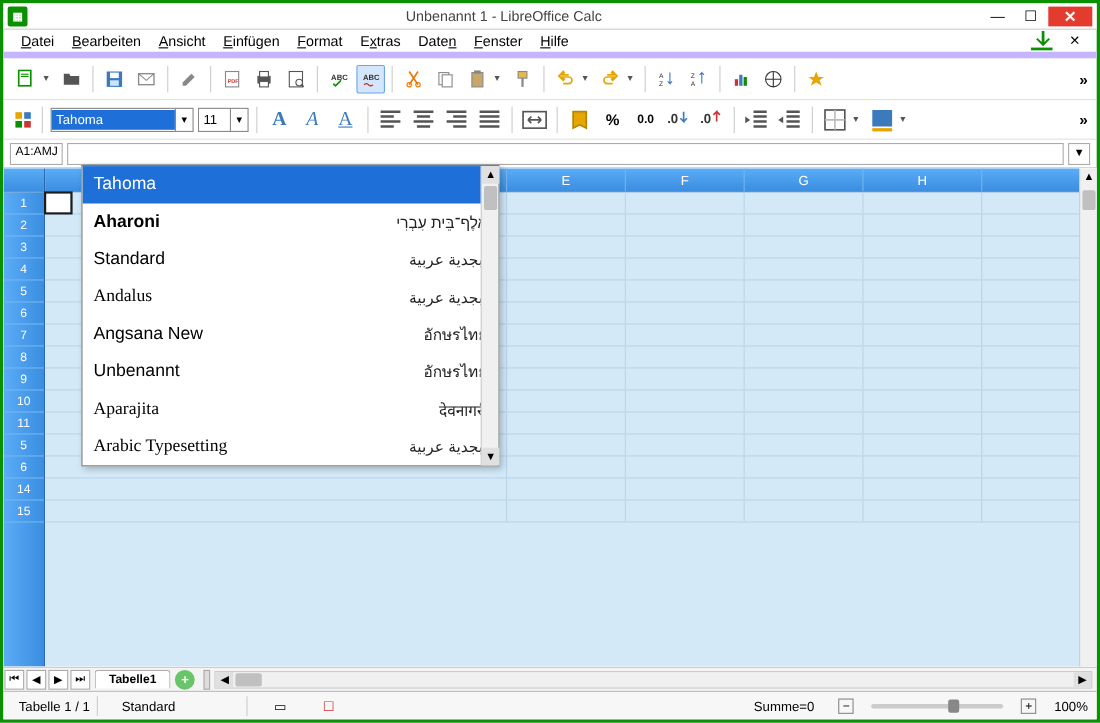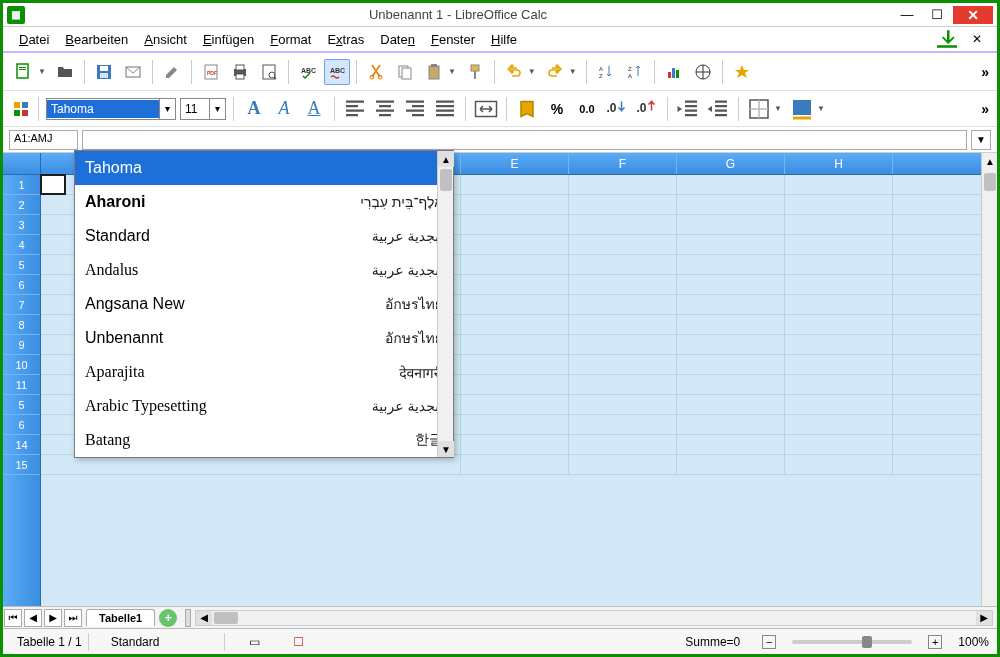--- a/index.html
+++ b/index.html
@@ -5,21 +5,21 @@
   * { box-sizing: border-box; margin: 0; padding: 0; }
   html, body { width: 1000px; height: 657px; font-family: Tahoma, sans-serif; font-size: 12px; overflow: hidden; }
   body { border: 3px solid #0a9000; background: #fff; display: flex; flex-direction: column; }
 
   .titlebar { height: 24px; background: #fff; display: flex; align-items: center; padding: 0 4px; border-bottom: 1px solid #ccc; }
   .titlebar .app-icon { width: 18px; height: 18px; background:#0a9000; border-radius:2px; display:flex; align-items:center; justify-content:center; color:#fff; font-size:10px; font-weight:bold; }
   .titlebar .title { flex: 1; text-align: center; color: #444; font-size: 13px; }
   .titlebar .wbtn { width: 28px; height: 18px; display:flex; align-items:center; justify-content:center; margin-left:2px; cursor:pointer; font-size:13px; }
   .titlebar .close { background:#e33b2e; color:#fff; width:40px; font-size:14px; font-weight:bold; }
 
-  .menubar { height: 26px; display:flex; align-items:center; padding: 0 10px; gap:4px; border-bottom:2px solid #c4b5fd; }
+  .menubar { height: 26px; display:flex; align-items:center; padding: 0 10px; gap:4px; border-bottom:6px solid #c4b5fd; }
   .menubar .mitem { padding: 2px 6px; cursor:pointer; font-size:13px; }
   .menubar .mitem u { text-decoration: underline; }
   .menubar .spacer { flex:1; }
   .menubar .ricon { width:20px; height:20px; display:flex; align-items:center; justify-content:center; margin-left:6px; cursor:pointer; }
 
   .toolbar { height: 38px; display:flex; align-items:center; padding: 0 8px; gap:3px; border-bottom:1px solid #e0e0e0; }
   .tbtn { width:26px; height:26px; display:flex; align-items:center; justify-content:center; cursor:pointer; border:1px solid transparent; border-radius:2px; color:#555; }
   .tbtn svg { width:18px; height:18px; }
   .tsep { width:1px; height:24px; background:#ccc; margin:0 3px; }
   .tbtn.selected { background:#d3e6fb; border-color:#6aa3e8; }
@@ -31,21 +31,21 @@
   .fontbox { width:130px; height:22px; border:1px solid #888; display:flex; align-items:center; background:#fff; }
   .fontbox input { border:none; width:100%; padding:2px 4px; background:#1e6fd8; color:#fff; font-size:12px; outline:none; }
   .fontbox .dd { width:18px; height:100%; border-left:1px solid #888; display:flex; align-items:center; justify-content:center; cursor:pointer; font-size:10px; }
   .sizebox { width:46px; height:22px; border:1px solid #888; display:flex; align-items:center; background:#fff; }
   .sizebox input { border:none; width:28px; padding:2px 4px; font-size:12px; outline:none; text-align:left; }
   .sizebox .dd { width:18px; height:100%; border-left:1px solid #888; display:flex; align-items:center; justify-content:center; cursor:pointer; font-size:10px; }
   .fmt-btn { width:26px; height:26px; display:flex; align-items:center; justify-content:center; cursor:pointer; border:1px solid transparent; border-radius:2px; font-size:14px; }
   .fmtbar .more { margin-left:auto; font-weight:bold; font-size:14px; cursor:pointer; }
 
   .refbar { height: 26px; display:flex; align-items:center; padding: 0 6px; border-bottom:1px solid #ccc; gap:4px; }
-  .refbar .nameb { width:69px; height:20px; border:1px solid #aaa; padding:1px 4px; font-size:11px; background:#fff; }
+  .refbar .nameb { width:48px; height:20px; border:1px solid #aaa; padding:1px 4px; font-size:11px; background:#fff; }
   .refbar .fxspace { flex:1; height:20px; border:1px solid #aaa; background:#fff; }
   .refbar .btnr { width:20px; height:20px; border:1px solid #aaa; display:flex; align-items:center; justify-content:center; cursor:pointer; font-size:10px; }
 
   .sheet-area { flex:1; position:relative; display:flex; overflow:hidden; background:#fff; }
   .sheet { flex:1; position:relative; }
   .col-headers { position:absolute; top:0; left:38px; right:16px; height:22px; display:flex; background:linear-gradient(#5badf7,#3a8de0); color:#fff; font-size:12px; border-bottom:1px solid #2a6bb0; }
   .col-headers .ch { flex:0 0 108px; border-right:1px solid #76b5ee; display:flex; align-items:center; justify-content:center; cursor:pointer; }
   .row-headers { position:absolute; top:22px; left:0; width:38px; bottom:0; background:linear-gradient(90deg,#5badf7,#3a8de0); color:#fff; font-size:11px; border-right:1px solid #2a6bb0; }
   .row-headers .rh { height:20px; border-bottom:1px solid #76b5ee; display:flex; align-items:center; justify-content:center; cursor:pointer; }
   .corner { position:absolute; top:0; left:0; width:38px; height:22px; background:linear-gradient(#5badf7,#3a8de0); border-right:1px solid #2a6bb0; border-bottom:1px solid #2a6bb0; cursor:pointer; }
@@ -544,24 +544,20 @@
         <span class="sample">อักษรไทย</span>
       </div>
       <div class="fd-item">
         <span class="serif">Aparajita</span>
         <span class="sample">देवनागरी</span>
       </div>
       <div class="fd-item">
         <span class="serif">Arabic Typesetting</span>
         <span class="sample">أبجدية عربية</span>
       </div>
-      <div class="fd-item">
-        <span class="serif">Batang</span>
-        <span class="sample">한글</span>
-      </div>
     </div>
   <div class="fd-scroll">
     <div class="arr up">▲</div>
     <div class="thumb"></div>
     <div class="arr dn">▼</div>
   </div>
 </div>
 
 <div class="tabbar">
   <div class="navbtn">⏮</div>

